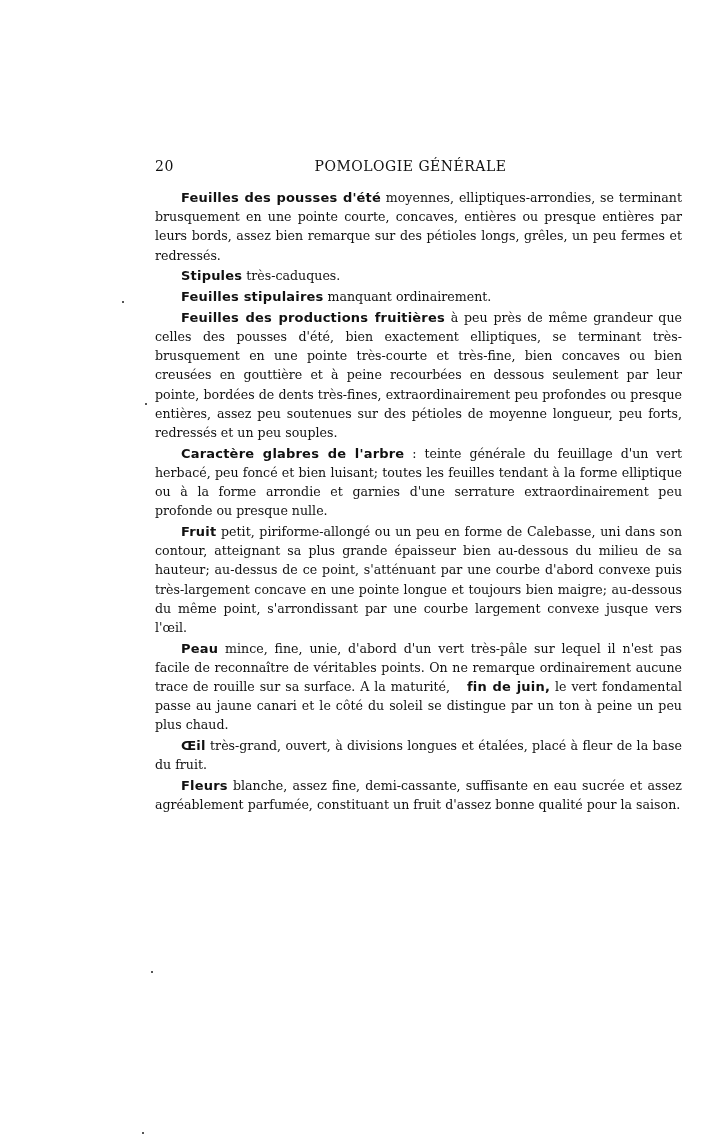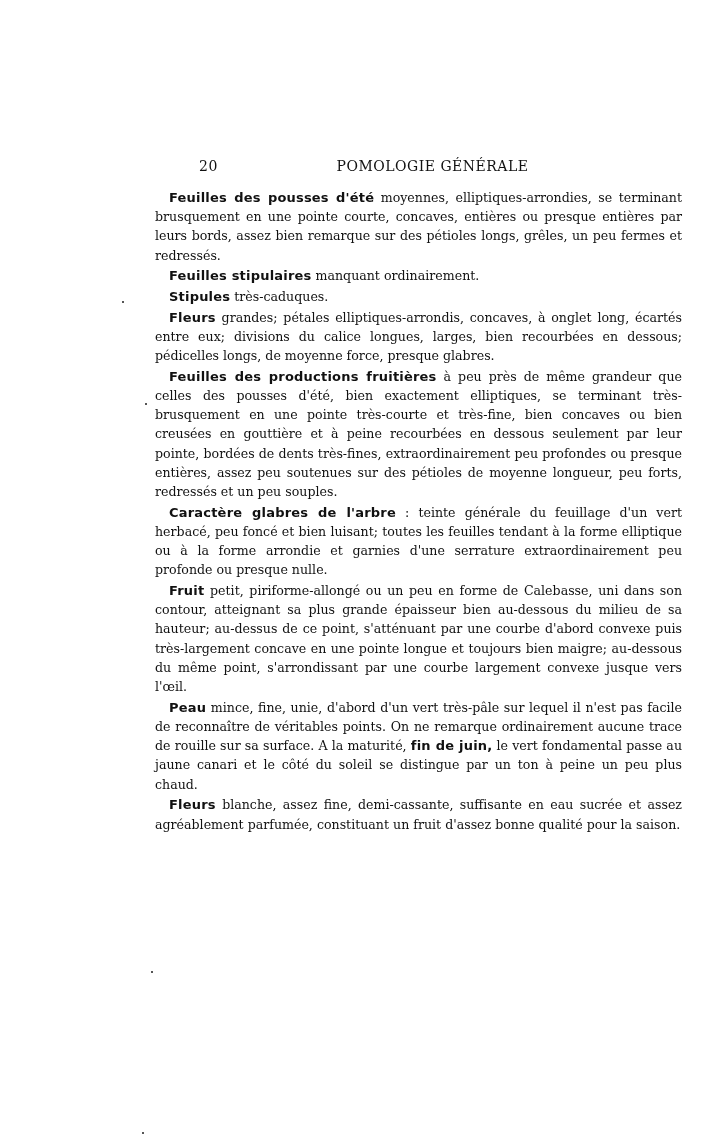--- a/index.html
+++ b/index.html
@@ -1,45 +1,45 @@
 <!DOCTYPE html>
 <html><head>
 <meta charset="utf-8">
 <style>
   html, body { margin: 0; padding: 0; background: #ffffff; }
   body { width: 707px; height: 1146px; position: relative; overflow: hidden;
          font-family: "DejaVu Serif", "Liberation Serif", serif; color: #111; }
   .page { position: absolute; left: 155px; top: 158px; width: 527px; }
-  .running-head { position: relative; height: 22px; font-size: 14px; letter-spacing: 0.5px; margin-left: 44px; }
+  .running-head { position: relative; height: 22px; font-size: 14px; letter-spacing: 0.5px; }
   .page-number { position: absolute; left: 0; top: 0; }
   .running-title { position: absolute; left: 0; right: 16px; text-align: center; top: 0; }
   .body-text { margin-top: 8px; font-size: 12.6px; line-height: 19.2px; text-align: justify; }
   .para { margin: 0 0 1.5px 0; text-indent: 14px; }
   .term { font-family: "DejaVu Sans", "Liberation Sans", sans-serif; font-weight: bold;
-          font-size: 13px; letter-spacing: 0.2px; }
+          font-size: 13px; letter-spacing: 0.2px; margin-left: 12px; }
   .mark { position: absolute; width: 2px; height: 2px; background: #555; }
 </style>
 </head>
 <body>
 
 <div class="page">
   <div class="running-head">
     <span class="page-number">20</span>
     <span class="running-title">POMOLOGIE GÉNÉRALE</span>
   </div>
 
   <div class="body-text">
     <p class="para"><span class="term">Feuilles des pousses d'été</span><span> moyennes, elliptiques-arrondies, se terminant brusquement en une pointe courte, concaves, entières ou presque entières par leurs bords, assez bien remarque sur des pétioles longs, grêles, un peu fermes et redressés.</span></p>
+    <p class="para"><span class="term">Stipules</span><span> très-caduques.</span></p>
     <p class="para"><span class="term">Feuilles stipulaires</span><span> manquant ordinairement.</span></p>
-    <p class="para"><span class="term">Stipules</span><span> très-caduques.</span></p>
-    <p class="para"><span class="term">Fleurs</span><span> grandes; pétales elliptiques-arrondis, concaves, à onglet long, écartés entre eux; divisions du calice longues, larges, bien recourbées en dessous; pédicelles longs, de moyenne force, presque glabres.</span></p>
     <p class="para"><span class="term">Feuilles des productions fruitières</span><span> à peu près de même grandeur que celles des pousses d'été, bien exactement elliptiques, se terminant très-brusquement en une pointe très-courte et très-fine, bien concaves ou bien creusées en gouttière et à peine recourbées en dessous seulement par leur pointe, bordées de dents très-fines, extraordinairement peu profondes ou presque entières, assez peu soutenues sur des pétioles de moyenne longueur, peu forts, redressés et un peu souples.</span></p>
     <p class="para"><span class="term">Caractère glabres de l'arbre</span><span> : teinte générale du feuillage d'un vert herbacé, peu foncé et bien luisant; toutes les feuilles tendant à la forme elliptique ou à la forme arrondie et garnies d'une serrature extraordinairement peu profonde ou presque nulle.</span></p>
     <p class="para"><span class="term">Fruit</span><span> petit, piriforme-allongé ou un peu en forme de Calebasse, uni dans son contour, atteignant sa plus grande épaisseur bien au-dessous du milieu de sa hauteur; au-dessus de ce point, s'atténuant par une courbe d'abord convexe puis très-largement concave en une pointe longue et toujours bien maigre; au-dessous du même point, s'arrondissant par une courbe largement convexe jusque vers l'œil.</span></p>
     <p class="para"><span class="term">Peau</span><span> mince, fine, unie, d'abord d'un vert très-pâle sur lequel il n'est pas facile de reconnaître de véritables points. On ne remarque ordinairement aucune trace de rouille sur sa surface. A la maturité, </span><span class="term">fin de juin,</span><span> le vert fondamental passe au jaune canari et le côté du soleil se distingue par un ton à peine un peu plus chaud.</span></p>
+    <p class="para"><span class="term">Œil</span><span> très-grand, ouvert, à divisions longues et étalées, placé à fleur de la base du fruit.</span></p>
     <p class="para"><span class="term">Fleurs</span><span> blanche, assez fine, demi-cassante, suffisante en eau sucrée et assez agréablement parfumée, constituant un fruit d'assez bonne qualité pour la saison.</span></p>
   </div>
 </div>
 
 <div class="mark" style="left:122px; top:301px;"></div>
 <div class="mark" style="left:145px; top:403px;"></div>
 <div class="mark" style="left:151px; top:971px;"></div>
 <div class="mark" style="left:142px; top:1132px;"></div>
 
 </body></html>

